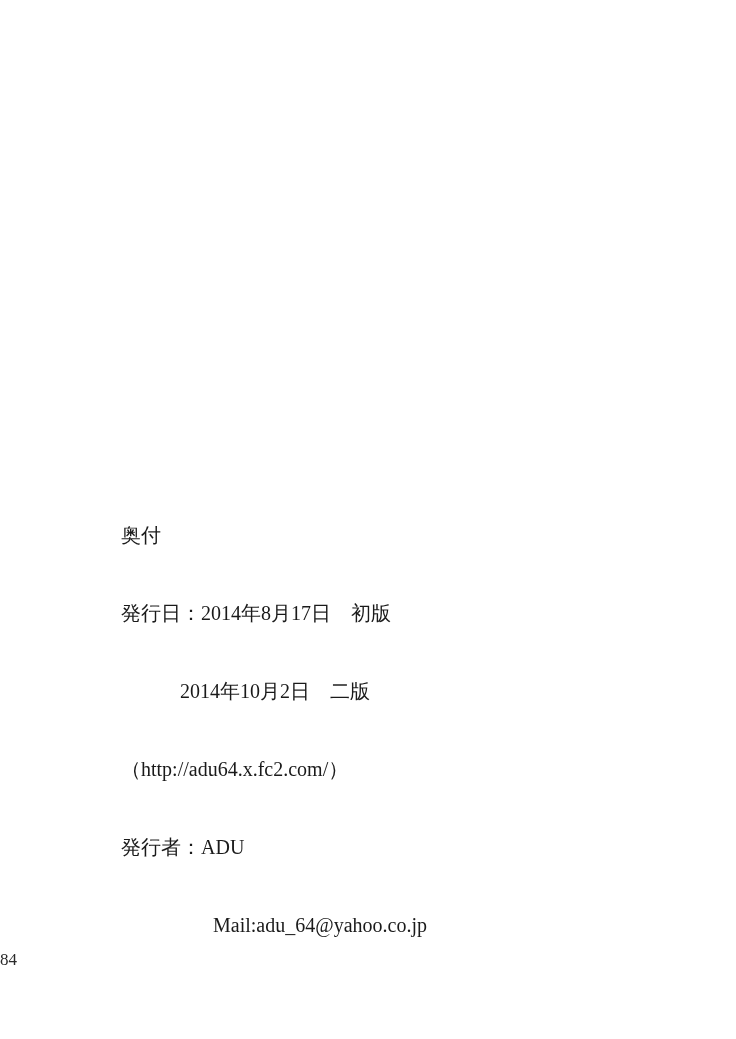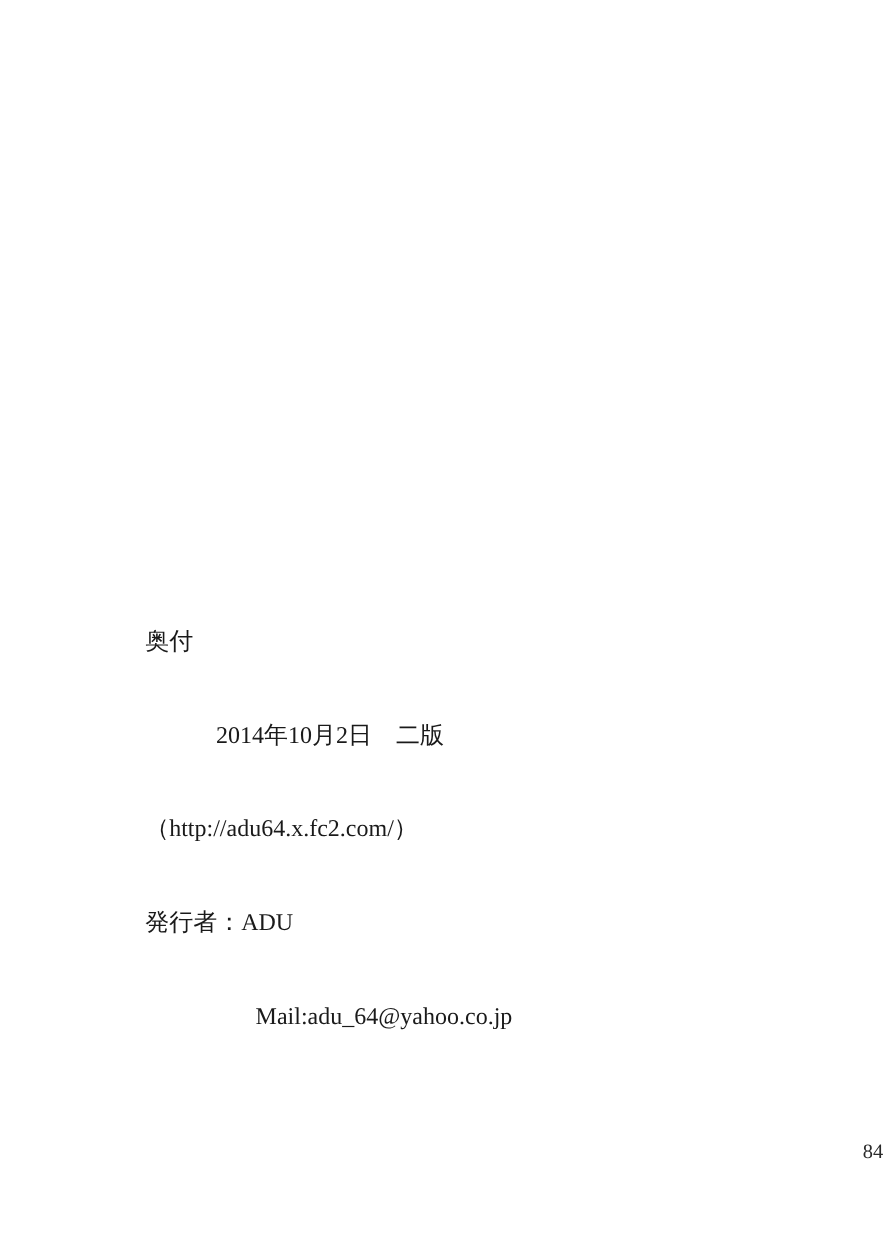--- a/index.html
+++ b/index.html
@@ -30,30 +30,31 @@
     margin-left: 59px;
   }
   .indent-contact {
     margin-left: 92px;
   }
   .page-number {
     position: absolute;
     top: 950px;
     left: 0;
     width: 736px;
-    text-align: right;
+    text-align: left;
     font-size: 17px;
     color: #2a2a2a;
   }
 </style>
 </head>
 <body>
 
 <div class="colophon-block">
   <div class="line">奥付</div>
+  <div class="line">発行日：2014年8月17日　初版</div>
   <div class="line indent-date">2014年10月2日　二版</div>
   <div class="line">（http://adu64.x.fc2.com/）</div>
   <div class="line">発行者：ADU</div>
   <div class="line indent-contact">Mail:adu_64@yahoo.co.jp</div>
   
   
   
 
   
 

